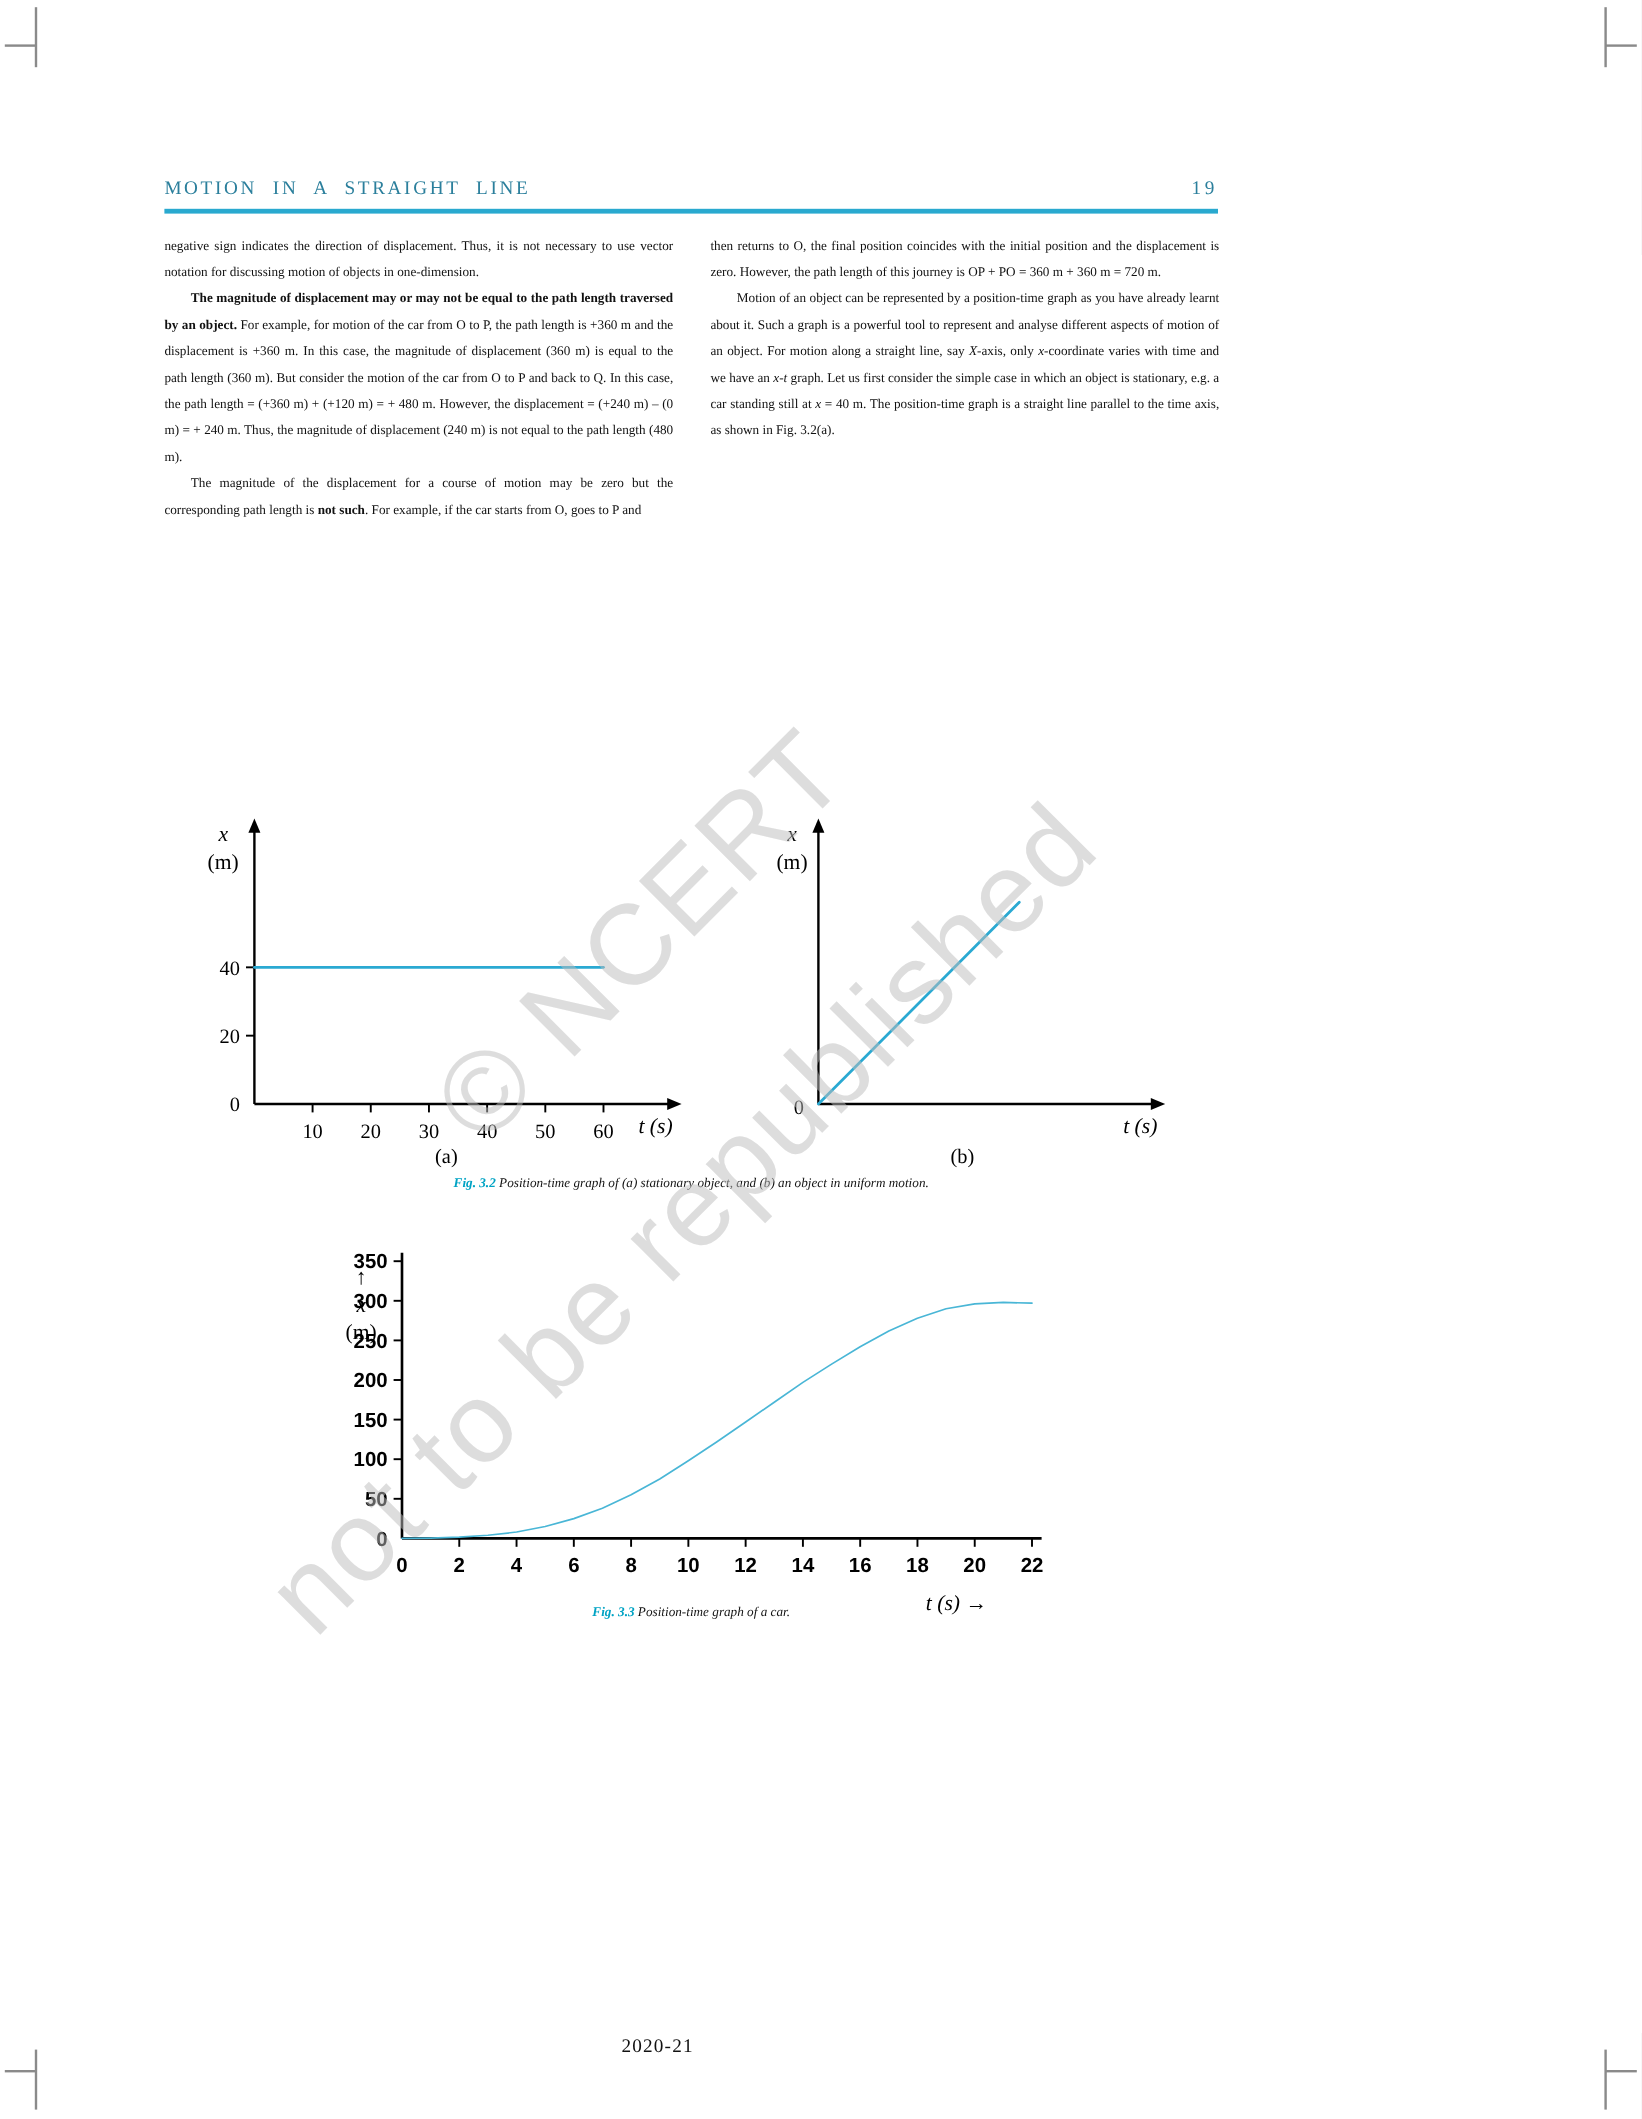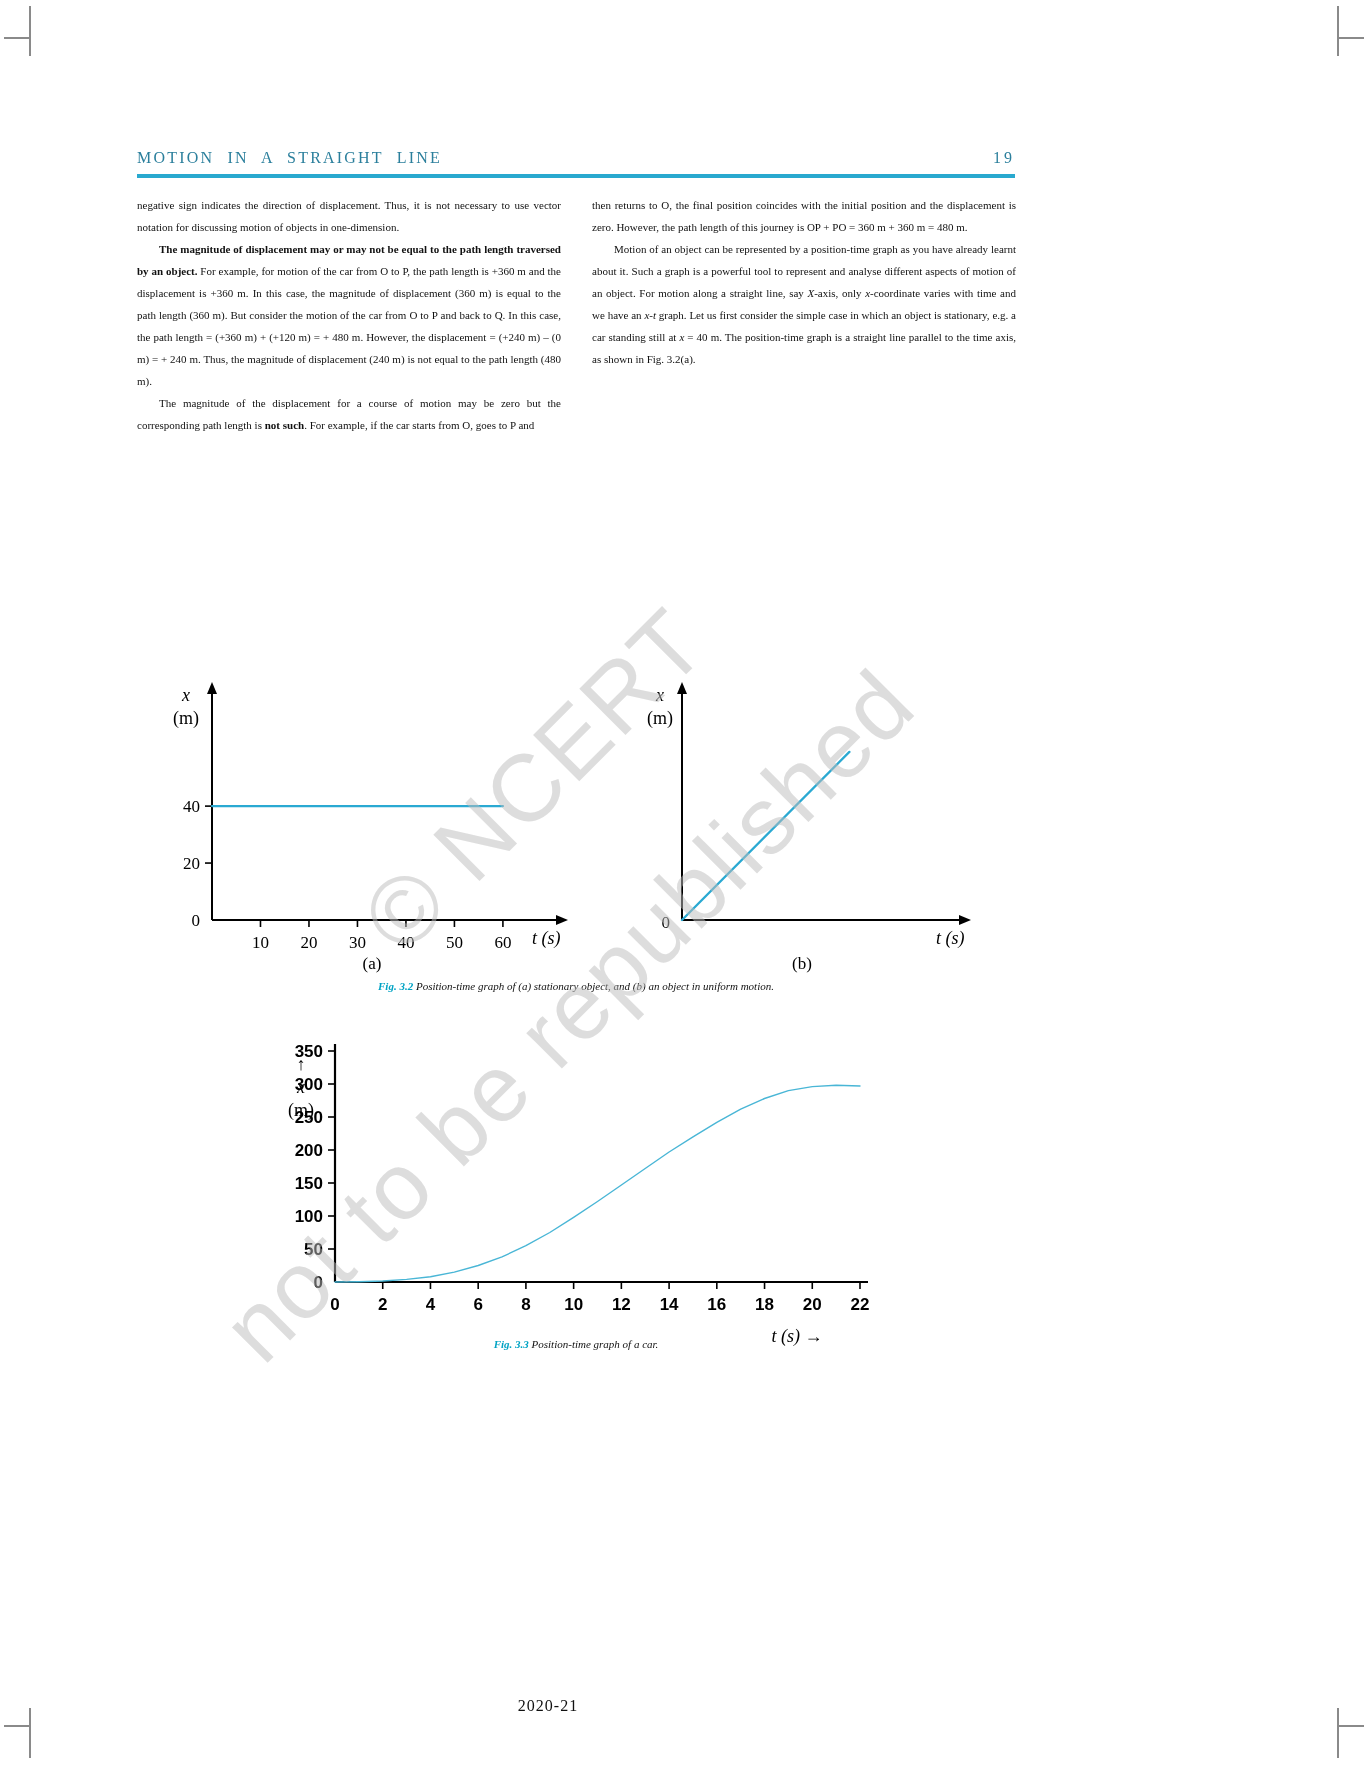--- a/index.html
+++ b/index.html
@@ -60,21 +60,21 @@
     <span class="pageno">19</span>
   </div>
   <div class="rule"></div>
 
   <div class="col col-left">
       <p class="para"><span>negative sign indicates the direction of displacement. Thus, it is not necessary to use vector notation for discussing motion of objects in one-dimension.</span></p>
       <p class="para indent"><span class="b">The magnitude of displacement may or may not be equal to the path length traversed by an object.</span><span>  For example, for motion of the car from O to P, the path length is  +360 m and the displacement is +360 m. In this case, the magnitude of displacement (360 m) is equal to the path length (360 m). But consider the motion of the car from O to P and back to Q. In this case, the path length = (+360 m) + (+120 m) = + 480 m. However, the displacement = (+240 m) – (0 m) =  + 240 m.  Thus, the magnitude of displacement (240 m) is not equal to the path length (480 m).</span></p>
       <p class="para indent"><span>The magnitude of the displacement for a course of motion may be zero but the corresponding path length is </span><span class="b">not such</span><span>.  For example, if the car starts from O, goes to P and</span></p>
     </div>
   <div class="col col-right">
-      <p class="para"><span>then returns to O, the final position coincides with the initial position and the displacement is zero. However, the path length of this journey is OP + PO = 360 m +  360 m = 480 m.</span></p>
+      <p class="para"><span>then returns to O, the final position coincides with the initial position and the displacement is zero. However, the path length of this journey is OP + PO = 360 m +  360 m = 720 m.</span></p>
       <p class="para indent"><span>Motion of an object can be represented by a position-time graph as you have already learnt about it. Such a graph is a powerful tool to represent and analyse different aspects of motion of an object.  For motion along a straight line, say </span><span class="i">X</span><span>-axis, only </span><span class="i">x</span><span>-coordinate varies with time and we have an </span><span class="i">x-t</span><span> graph. Let us first consider the simple case in which an object is stationary, e.g. a car standing still at </span><span class="i">x</span><span> = 40 m. The position-time graph is a straight line parallel to the time axis, as shown in Fig. 3.2(a).</span></p>
     </div>
 
   <div class="figwrap" style="left:140px;top:675px;">
     <svg width="480" height="300" xmlns="http://www.w3.org/2000/svg">
         <line x1="72" y1="245" x2="417" y2="245" stroke="#000" stroke-width="2"></line>
         <line x1="72" y1="245" x2="72" y2="18" stroke="#000" stroke-width="2"></line>
         <polygon points="428,245 416,240 416,250" fill="#000"></polygon>
         <polygon points="72,7 67,19 77,19" fill="#000"></polygon>
         <line x1="120.48484848484848" y1="245" x2="120.48484848484848" y2="252" stroke="#000" stroke-width="1.6"></line>

